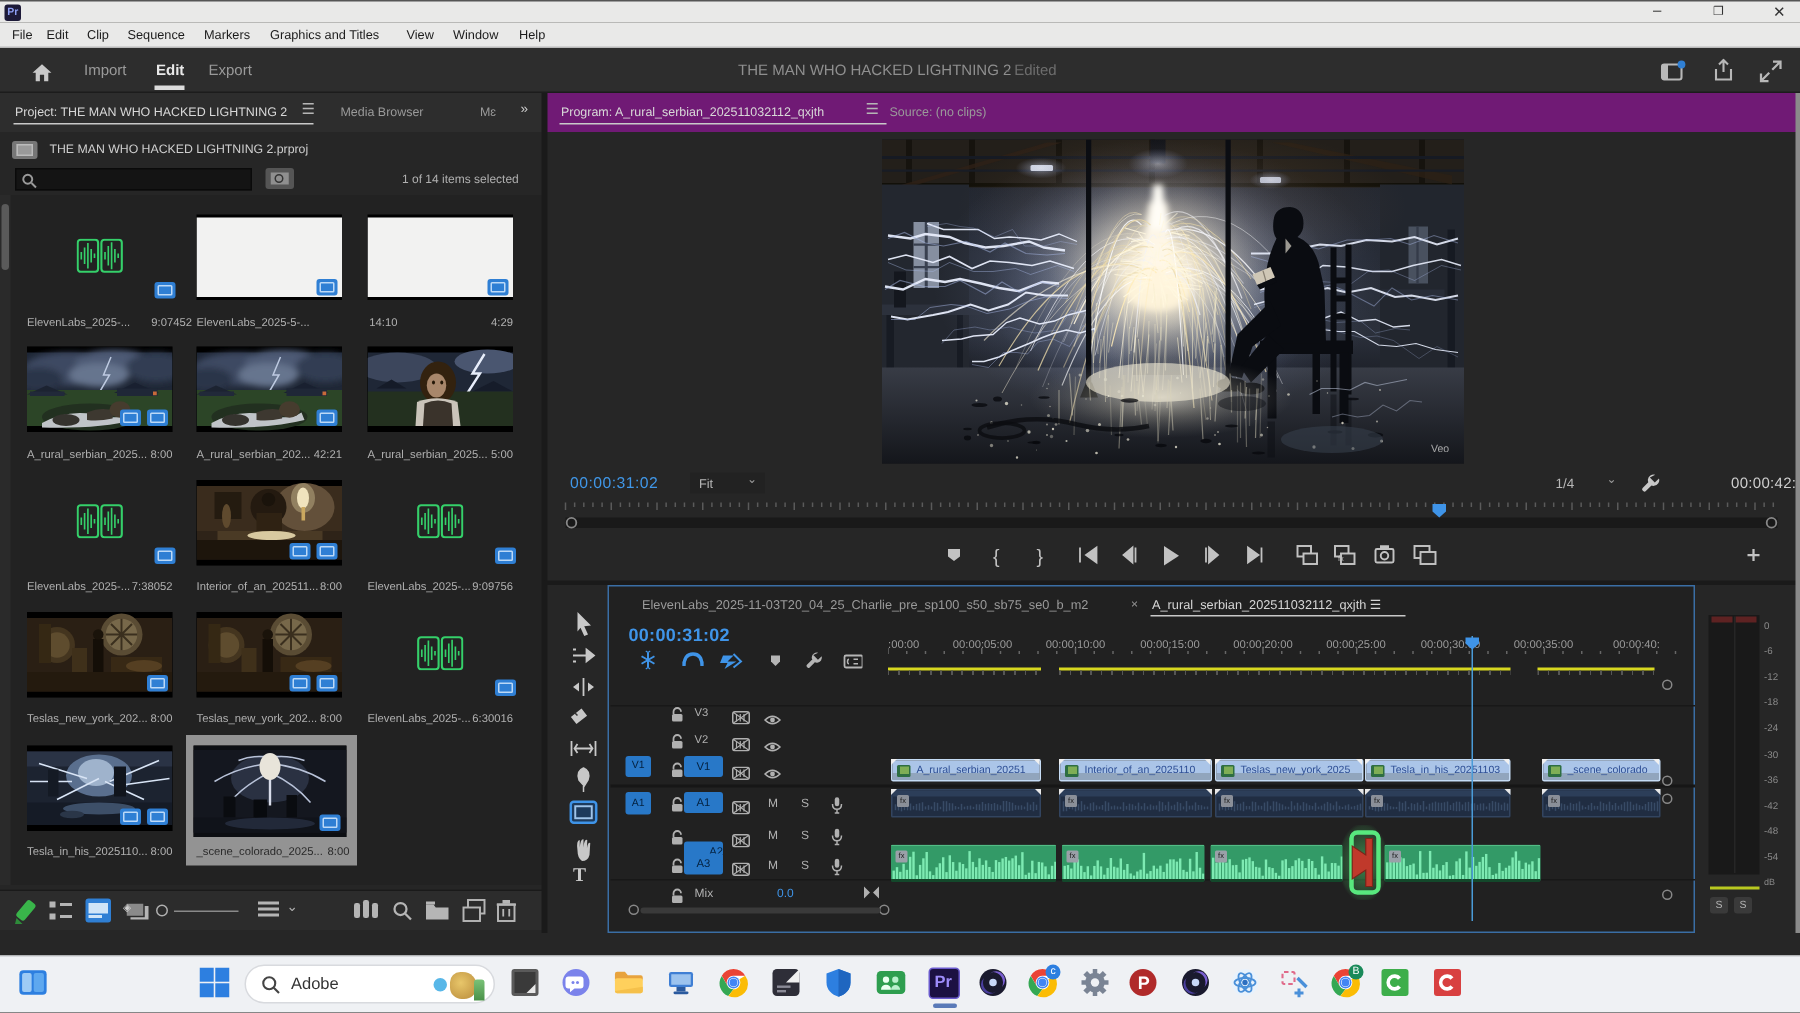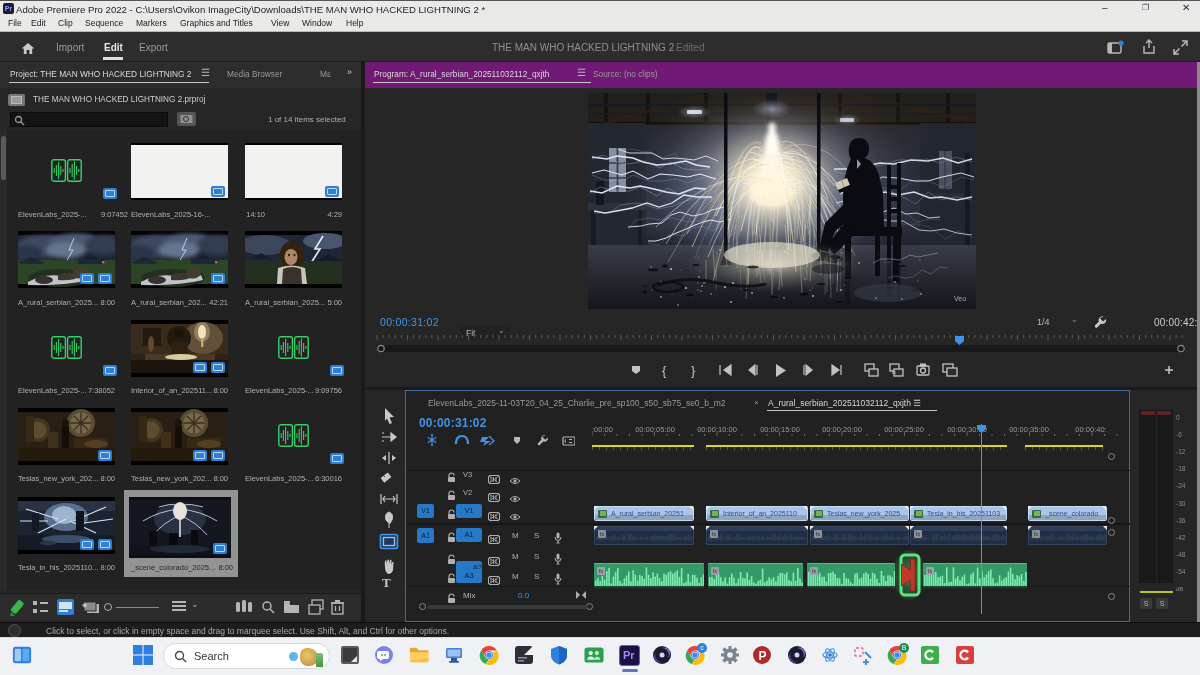--- a/index.html
+++ b/index.html
@@ -38,21 +38,20 @@
 
 #taskbar { left:0; top:637px; width:1200px; height:38px; background:#eff1f4; border-top:1px solid #d8dade;}
 .tb { position:absolute; top:7px; width:20px; height:20px; }
 </style>
 </head>
 <body>
 <div id="root">
 
 <div class="abs" id="titlebar">
   <div id="pricon">Pr</div>
-  <div class="ttext">Adobe Premiere Pro 2022 - C:\Users\Ovikon ImageCity\Downloads\THE MAN WHO HACKED LIGHTNING 2 *</div>
   <div class="wbtn" style="left:1102px;top:1px;">–</div>
   <div class="wbtn" style="left:1142px;top:2px;font-size:8px;">❐</div>
   <div class="wbtn" style="left:1182px;top:1px;">✕</div>
 </div>
 
 <div class="abs" id="menubar">
   <span style="left:8px;">File</span>
       <span style="left:31px;">Edit</span>
       <span style="left:58px;">Clip</span>
   <span style="left:85px;">Sequence</span>
@@ -136,21 +135,21 @@
 <div class="thumb" style="left:131px;top:13px;">
           <div class="abs" style="left:0;top:2px;width:97px;height:53px;background:#f2f2f1;"></div>
         </div>
 <div class="badge" style="left:211px;top:56px;"></div>
 <div class="thumb" style="left:245px;top:13px;">
           <div class="abs" style="left:0;top:2px;width:97px;height:53px;background:#f2f2f1;"></div>
         </div>
 <div class="badge" style="left:325px;top:56px;"></div>
 <span class="cell-label" style="left:18px;top:80px;">ElevenLabs_2025-...</span>
 <span class="cell-label" style="left:115px;top:80px;transform:translateX(-100%);margin-left:13px;">9:07452</span>
-<span class="cell-label" style="left:131px;top:80px;">ElevenLabs_2025-16-...</span>
+<span class="cell-label" style="left:131px;top:80px;">ElevenLabs_2025-5-...</span>
 <span class="cell-label" style="left:228px;top:80px;transform:translateX(-100%);margin-left:37px;">14:10</span>
 <span class="cell-label" style="left:245px;top:80px;margin-top:37px;">Color Matte</span>
 <span class="cell-label" style="left:342px;top:80px;transform:translateX(-100%);">4:29</span>
 <div class="thumb" style="left:18px;top:101px;"><svg width="97" height="57" viewBox="0 0 97 57">
 <defs>
               <filter id="bl1" x="-30%" y="-30%" width="160%" height="160%">
                 <feGaussianBlur stdDeviation="2.2"></feGaussianBlur>
               </filter>
             </defs>
 <rect width="97" height="57" fill="#000"></rect>
@@ -880,21 +879,21 @@
           </g>
 <ellipse cx="300" cy="200" rx="34" ry="9" fill="#39414f" opacity="0.55"></ellipse>
 <path d="M285 170 L293 166 L303 166 L312 167 L322 162 L330 164 L340 162 L350 160" fill="none" stroke="#c8d2e8" stroke-width="0.8" opacity="0.5"></path>
 <path d="M300 185 L307 183 L317 185 L325 184 L334 177 L343 181 L352 174 L360 175" fill="none" stroke="#b8c2dc" stroke-width="0.7" opacity="0.4"></path>
 <text x="366" y="208" font-size="7" fill="#c8c8c8" opacity="0.8" font-family="Liberation Sans">Veo</text>
 </svg>
 
 
   </div>
   <span class="abs" style="left:17px;top:254px;font-size:10.5px;color:#4097e8;letter-spacing:0.3px;">00:00:31:02</span>
-  <div class="abs" style="left:97px;top:264px;width:50px;height:14px;background:#222;">
+  <div class="abs" style="left:97px;top:253px;width:50px;height:14px;background:#222;">
     <span class="abs" style="left:6px;top:2px;font-size:8.5px;color:#b8b8b8;">Fit</span>
     <span class="abs" style="left:38px;top:0px;font-size:8px;color:#999;">⌄</span>
   </div>
   <span class="abs" style="left:674px;top:255px;font-size:9px;color:#b8b8b8;">1/4</span>
   <span class="abs" style="left:708px;top:253px;font-size:8px;color:#999;">⌄</span>
   <svg class="abs" style="left:730px;top:253px;" width="14" height="14" viewBox="0 0 14 14">
     <path d="M10.5 1.5 a3.8 3.8 0 1 0 2.5 2.5 L10.2 6.6 L6.9 3.3 Z" fill="#c8c8c8"></path>
         <rect x="1.2" y="8" width="7.5" height="3" rx="1.2" fill="#c8c8c8" transform="rotate(-45 5 9.5)"></rect>
   </svg>
   <span class="abs" style="left:791px;top:255px;font-size:10px;color:#cfcfcf;letter-spacing:0.2px;">00:00:42:21</span>
@@ -1843,43 +1842,39 @@
 <span class="abs" style="left:813px;top:126.6px;font-size:6.5px;color:#8a8a8a;">-36</span>
 <span class="abs" style="left:813px;top:143.7px;font-size:6.5px;color:#8a8a8a;">-42</span>
 <span class="abs" style="left:813px;top:160.8px;font-size:6.5px;color:#8a8a8a;">-48</span>
 <span class="abs" style="left:813px;top:177.9px;font-size:6.5px;color:#8a8a8a;">-54</span>
 <span class="abs" style="left:813px;top:196px;font-size:6px;color:#8a8a8a;">dB</span>
 <div class="abs" style="left:777px;top:201px;width:33px;height:2px;background:#b8c820;"></div>
 <div class="abs" style="left:777px;top:208px;width:12px;height:11px;background:#3a3a3a;border-radius:2px;color:#b0b0b0;font-size:7px;text-align:center;line-height:11px;">S</div>
 <div class="abs" style="left:793px;top:208px;width:12px;height:11px;background:#3a3a3a;border-radius:2px;color:#b0b0b0;font-size:7px;text-align:center;line-height:11px;">S</div>
 </div>
 
-<div class="abs" id="statusbar">
-  <div class="abs" style="left:8px;top:1px;width:13px;height:13px;border-radius:50%;background:#2e2e2e;border:1px solid #555;"></div>
-  <div class="stext">Click to select, or click in empty space and drag to marquee select. Use Shift, Alt, and Ctrl for other options.</div>
-</div>
 
 <div class="abs" id="taskbar">
   <svg class="tb" style="left:12px;" width="22" height="22" viewBox="0 0 22 22">
     <rect x="1" y="2" width="20" height="18" rx="3" fill="#2d7fe0"></rect>
     <rect x="3" y="4" width="7" height="14" rx="1.5" fill="#9ecbf5"></rect>
     <rect x="11.5" y="4" width="7.5" height="14" rx="1.5" fill="#5ea8ef"></rect>
   </svg>
   <svg class="tb" style="left:133px;" width="19" height="19" viewBox="0 0 19 19">
     <rect x="0" y="0" width="9" height="9" fill="#2d7fe0"></rect>
         <rect x="10" y="0" width="9" height="9" fill="#2d7fe0"></rect>
     <rect x="0" y="10" width="9" height="9" fill="#2d7fe0"></rect>
         <rect x="10" y="10" width="9" height="9" fill="#2d7fe0"></rect>
   </svg>
   <div class="abs" style="left:163px;top:5px;width:167px;height:26px;background:#ffffff;border:1px solid #d8dade;border-radius:13px;">
     <svg class="abs" style="left:10px;top:6px;" width="13" height="13" viewBox="0 0 13 13">
           <circle cx="5.5" cy="5.5" r="4" fill="none" stroke="#444" stroke-width="1.4"></circle>
           <line x1="8.5" y1="8.5" x2="12" y2="12" stroke="#444" stroke-width="1.4"></line>
         </svg>
-    <span class="abs" style="left:30px;top:6px;font-size:11px;color:#333;">Search</span>
+    <span class="abs" style="left:30px;top:6px;font-size:11px;color:#333;">Adobe</span>
     <circle class="abs" style="left:125px;top:8px;width:9px;height:9px;background:#58b7e8;border-radius:50%;display:block;"></circle>
     <div class="abs" style="left:136px;top:4px;width:18px;height:18px;background:radial-gradient(circle at 40% 40%,#e8c66a,#b88a3a);border-radius:40% 55% 50% 45%;"></div>
     <div class="abs" style="left:152px;top:9px;width:7px;height:14px;background:linear-gradient(#7ac278,#4a9148);border-radius:2px 2px 0 0;"></div>
   </div>
 <svg class="tb" style="left:479px;" width="20" height="20" viewBox="0 0 20 20">
 <circle cx="10" cy="10" r="9" fill="#fff"></circle>
 <path d="M10 1 a9 9 0 0 1 7.8 4.5 L10 5.5 Z M10 5.5 a4.5 4.5 0 0 0 -3.9 6.75 L2.2 5.5 A9 9 0 0 1 10 1 Z" fill="#ea4335"></path>
 <path d="M2.2 5.6 L6.1 12.3 A4.5 4.5 0 0 0 10 14.5 L6.5 19 A9 9 0 0 1 2.2 5.6 Z" fill="#34a853"></path>
 <path d="M17.8 5.5 A9 9 0 0 1 6.6 19 L10 14.5 A4.5 4.5 0 0 0 13.9 7.75 Z" fill="#fbbc05"></path>
 <circle cx="10" cy="10" r="4" fill="#4285f4"></circle>

